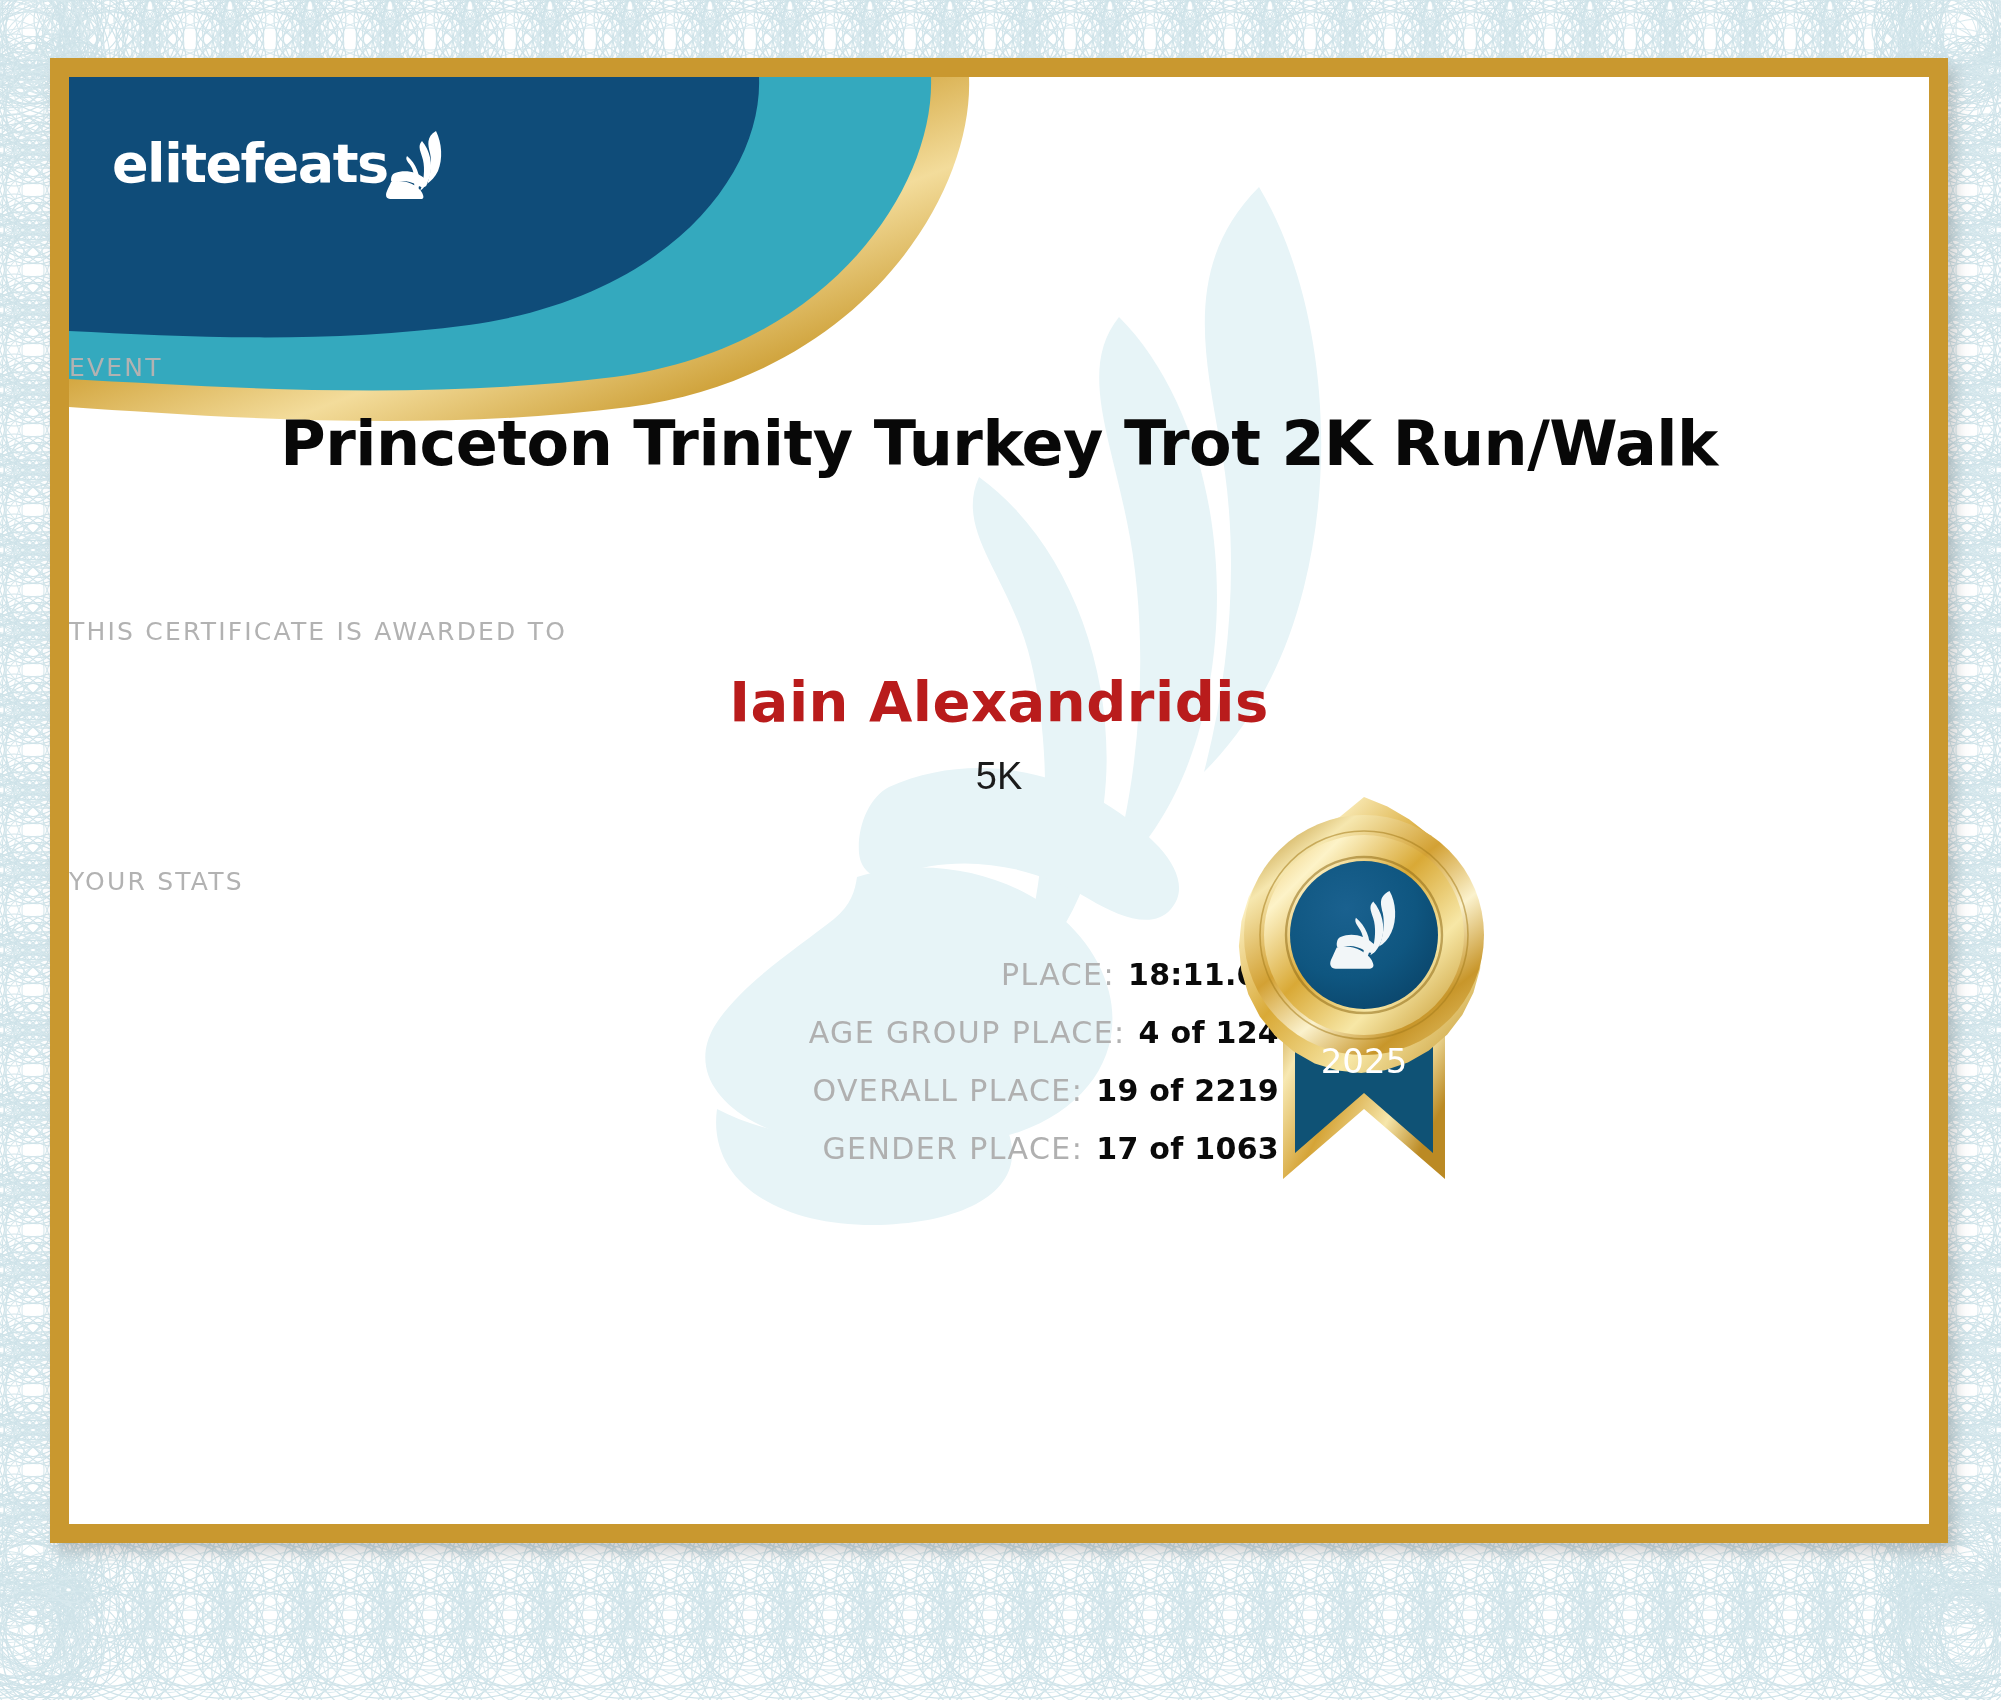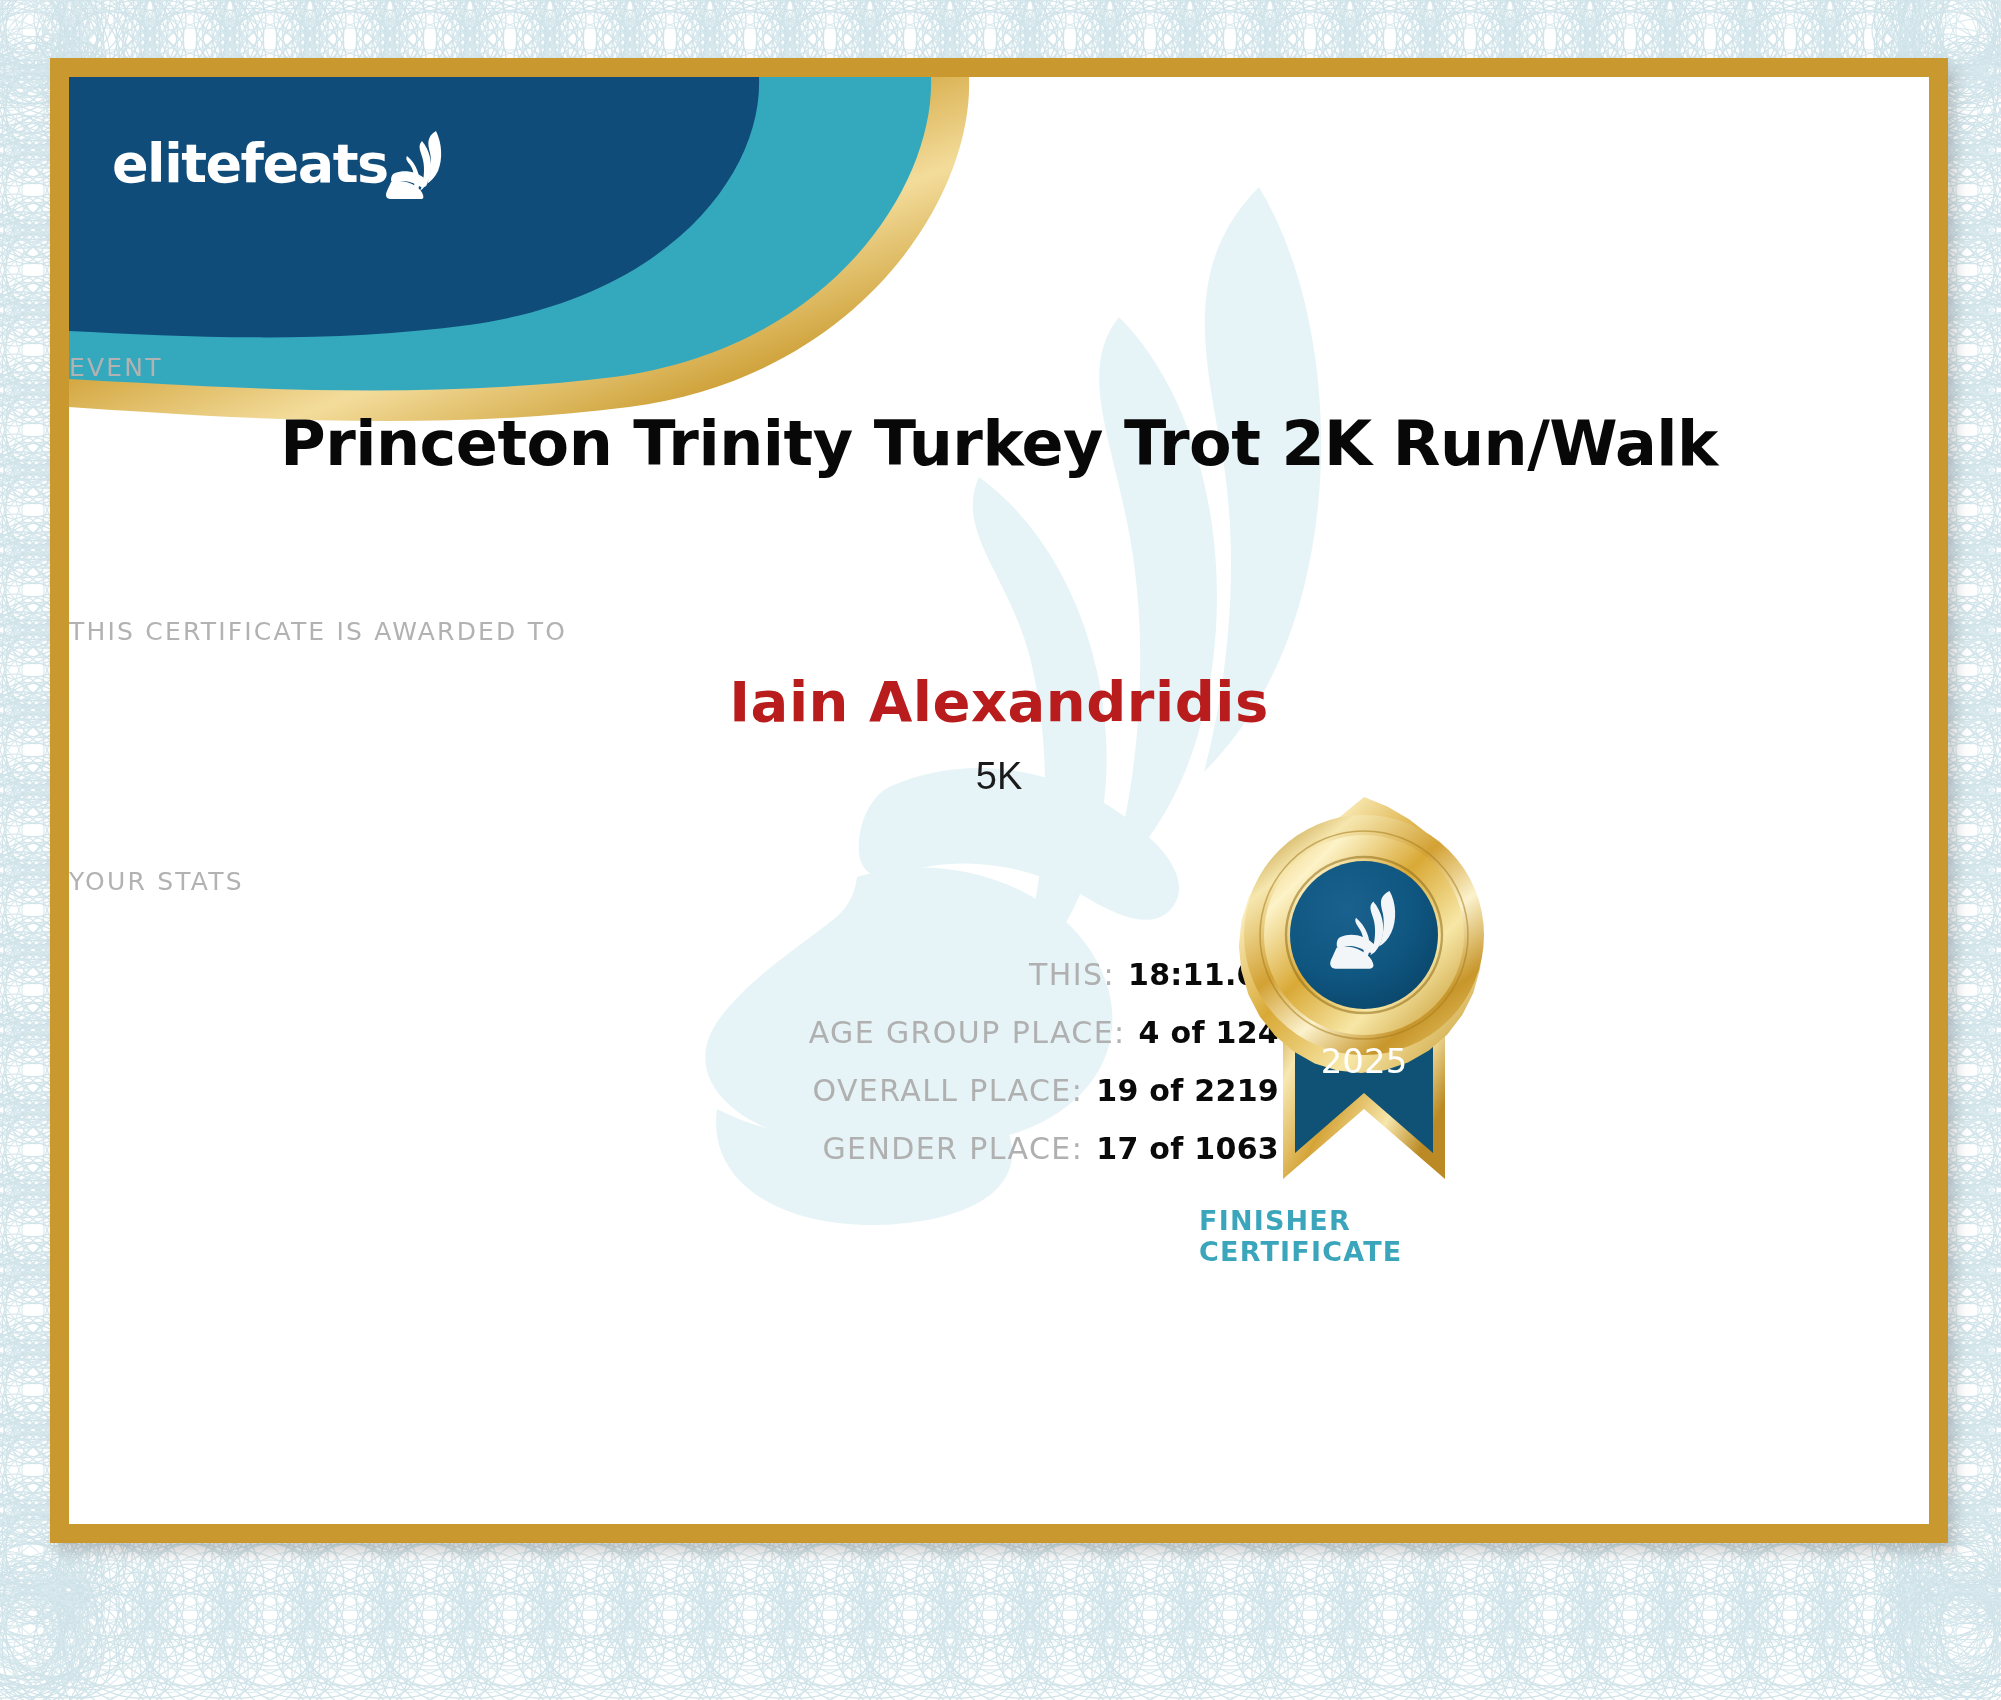--- a/index.html
+++ b/index.html
@@ -371,21 +371,21 @@
 
         <div class="recipient-name">Iain Alexandridis</div>
 
         <div class="division">5K</div>
 
         <div class="label-small row-stats-label">YOUR STATS</div>
 
         <div class="stats">
 
           <div class="stat-row">
-            <span class="stat-label">THIS:</span>
+            <span class="stat-label">PLACE:</span>
             <span class="stat-value">18:11.00</span>
           </div>
 
           <div class="stat-row">
             <span class="stat-label">AGE GROUP PLACE:</span>
             <span class="stat-value">4 of 124</span>
           </div>
 
           <div class="stat-row">
             <span class="stat-label">OVERALL PLACE:</span>
@@ -463,21 +463,17 @@
             <path d="M62 2 C69 14 70 32 64 45 C61 52 56 57 51 60 C56 49 57 35 55 25 C53 16 50 8 62 2 Z"></path>
             <path d="M45 13 C54 23 58 39 54 52 C52 60 47 66 42 69 C47 57 48 44 46 34 C44 25 39 19 45 13 Z"></path>
             <path d="M27 30 C37 38 43 52 41 64 C40 71 36 77 31 80 C36 70 36 58 34 49 C32 40 24 36 27 30 Z"></path>
             <path d="M11 50 C23 45 36 49 44 56 C48 59 49 63 47 65 C44 68 40 66 36 64 C28 59 19 58 12 61 C9 62 7 61 7 58 C7 55 8 51 11 50 Z"></path>
             <path d="M7 61 C15 59 25 60 32 64 C39 68 44 73 45 78 C46 81 44 83 40 83 L6 83 C1 83 -1 79 1 74 C3 70 5 65 7 61 Z"></path>
           </g>
 
           <text x="165" y="276" text-anchor="middle" font-family="DejaVu Sans, sans-serif" font-size="34" font-weight="normal" fill="#ffffff">2025</text>
         </svg>
         </span>
-        <div class="badge-caption">
-          <div>FINISHER</div>
-          <div>CERTIFICATE</div>
-        </div>
       </div>
 
     </div>
   </div>
 </div>
 
 </body></html>

